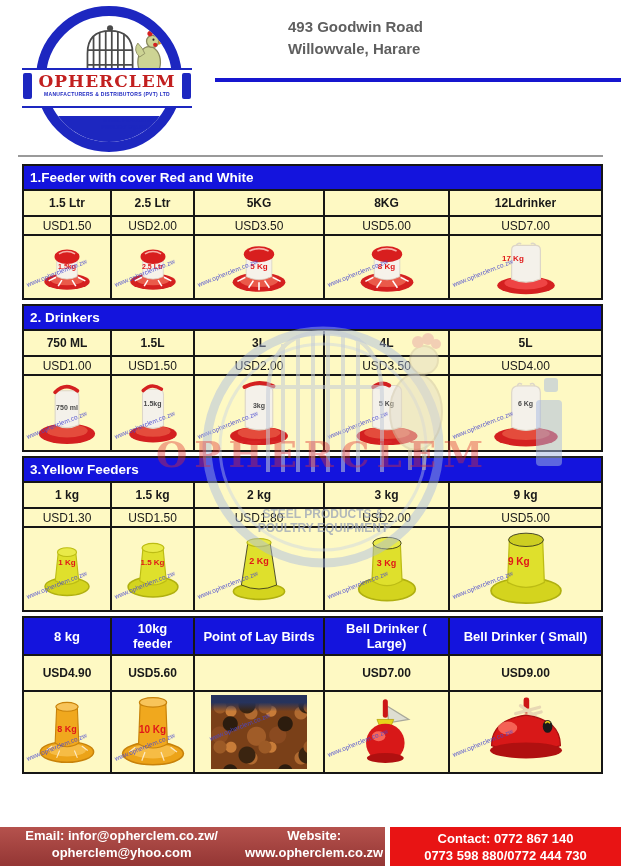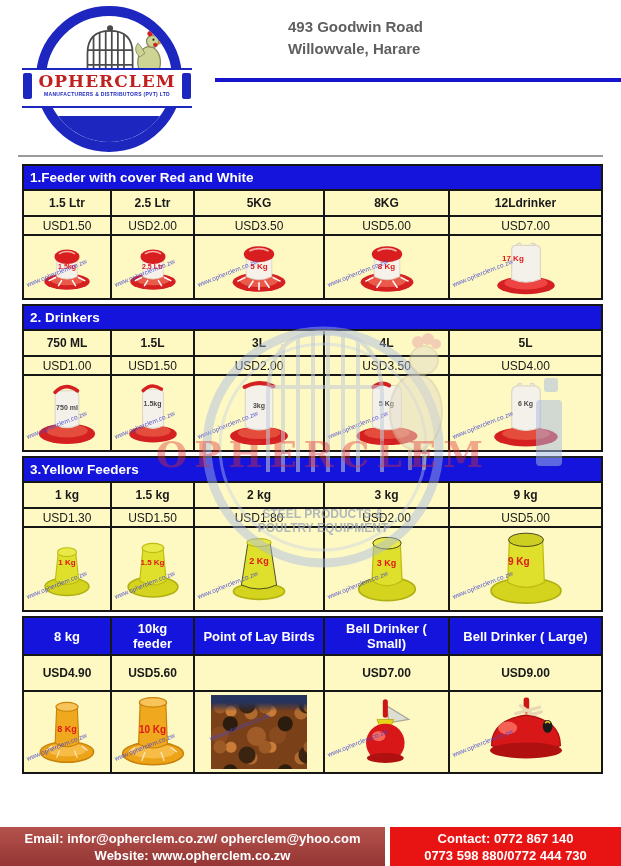--- a/index.html
+++ b/index.html
@@ -62,21 +62,21 @@
       radial-gradient(circle at 35% 60%, #2c1c0e 0 7px, rgba(0,0,0,0) 8px),
       radial-gradient(circle at 70% 75%, #a05c28 0 9px, rgba(0,0,0,0) 10px),
       radial-gradient(circle at 15% 80%, #8a4a20 0 8px, rgba(0,0,0,0) 9px),
       radial-gradient(circle at 50% 45%, #c87c38 0 5px, rgba(0,0,0,0) 6px);
     background-size:100% 100%,45px 40px,60px 50px,50px 45px,55px 48px,65px 55px,58px 50px,40px 36px;}
 
   
   #footer{position:absolute;left:0;top:827px;width:621px;height:39px;}
   #footer-left{position:absolute;left:0;top:0;width:385px;height:39px;
     background:linear-gradient(#b5524d,#943634);color:#fff;font-weight:bold;font-size:13px;
-    text-align:center;display:flex;flex-direction:column;justify-content:center;line-height:17px;}
+    text-align:center;display:flex;justify-content:center;line-height:17px;}
   #footer-div{position:absolute;left:385px;top:0;width:5px;height:39px;background:#fff;}
   #footer-right{position:absolute;left:390px;top:0;width:231px;height:39px;background:#e81414;
     color:#fff;font-weight:bold;font-size:13px;text-align:center;display:flex;flex-direction:column;
     justify-content:center;line-height:17px;}
 </style>
 </head>
 <body>
 
 <div id="page">
 
@@ -393,22 +393,22 @@
         </div>
       </div>
     </div>
 
     <div class="sec">
       <div class="row r-labels">
         <div>8 kg</div>
         <div>10kg
 feeder</div>
         <div>Point of Lay Birds</div>
+        <div>Bell Drinker ( Large)</div>
         <div>Bell Drinker ( Small)</div>
-        <div>Bell Drinker ( Large)</div>
       </div>
       <div class="row r-price4">
         <div>USD4.90</div>
         <div>USD5.60</div>
         <div></div>
         <div>USD7.00</div>
         <div>USD9.00</div>
       </div>
       <div class="row r-img4 last">
         <div class="imgcell">

